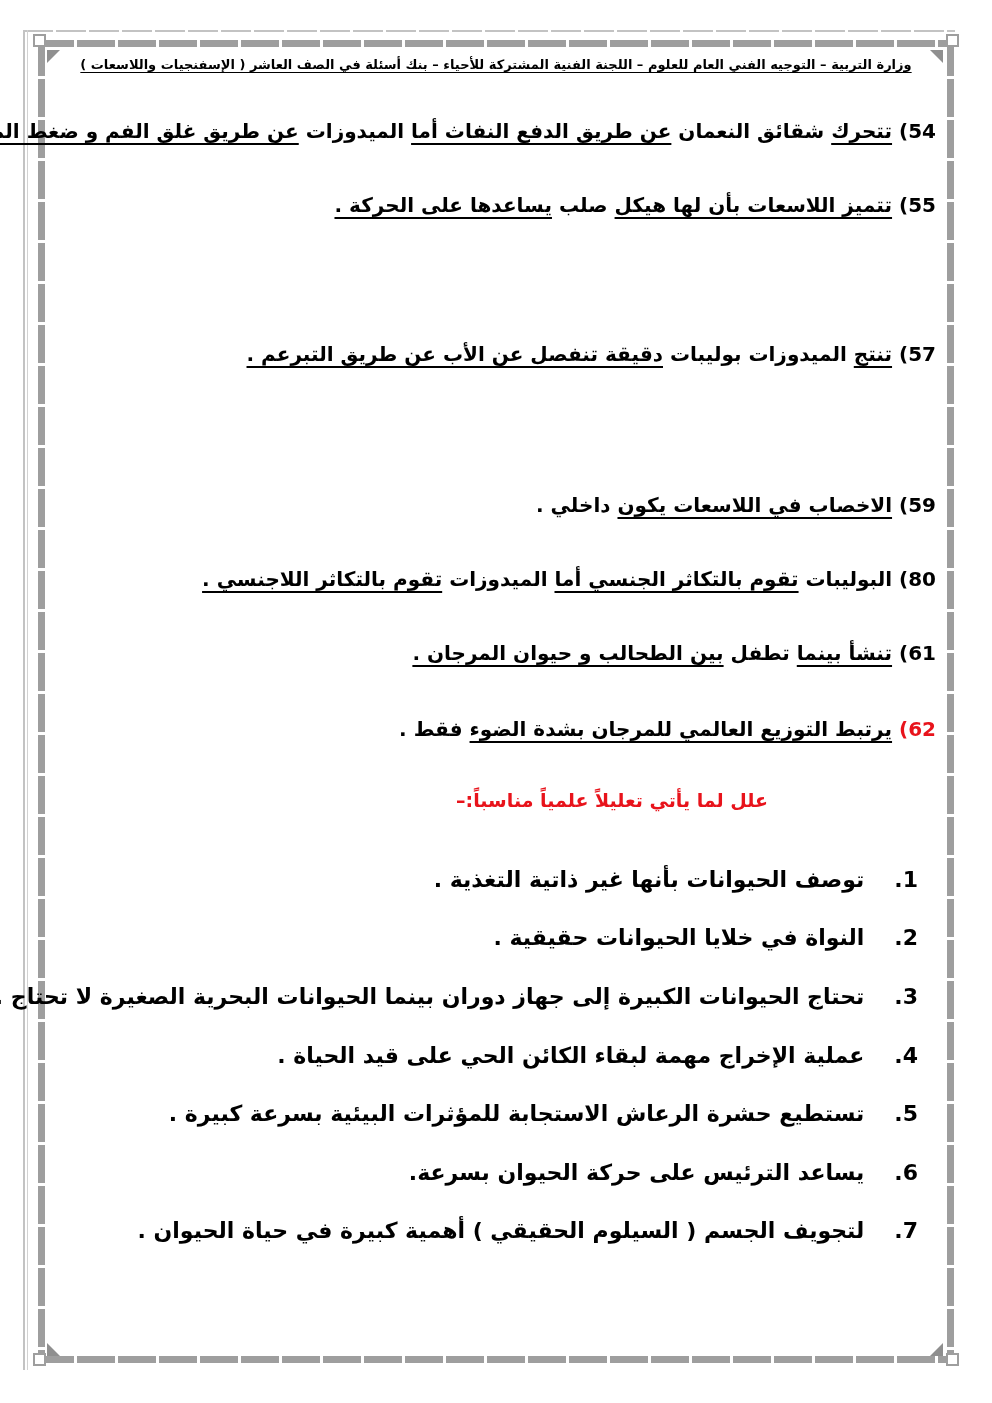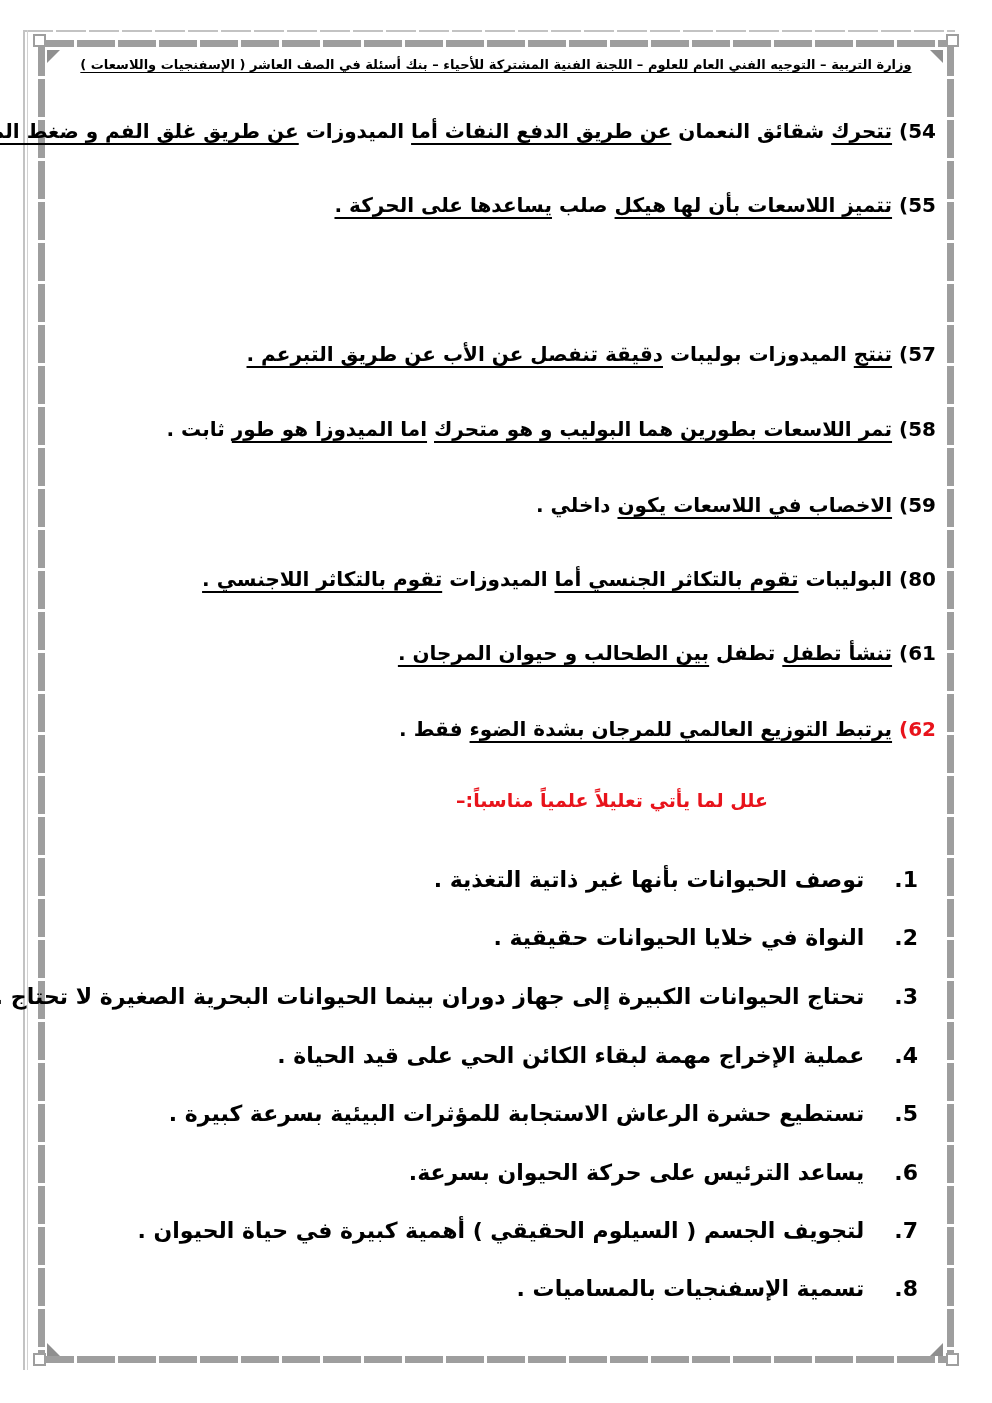--- a/index.html
+++ b/index.html
@@ -84,26 +84,24 @@
 
 <div class="doc-header">
   <span>وزارة التربية – التوجيه الفني العام للعلوم – اللجنة الفنية المشتركة للأحياء – بنك أسئلة في الصف العاشر (  الإسفنجيات واللاسعات  )</span>
 </div>
 
 <div class="content">
   <div class="section-heading" id="section-heading" style="top: 789px; color: rgb(232, 19, 27);">علل لما يأتي تعليلاً علمياً مناسباً:–</div>
 <div class="qline" style="top: 118px;"><span>54) </span><span class="u">تتحرك</span><span> شقائق النعمان </span><span class="u">عن طريق الدفع النفاث أما</span><span> الميدوزات </span><span class="u">عن طريق غلق الفم و ضغط الماء داخلها .</span></div>
     <div class="qline" style="top: 192px;"><span>55) </span><span class="u">تتميز  اللاسعات بأن لها هيكل</span><span> صلب </span><span class="u">يساعدها على الحركة  .</span></div>
     <div class="qline" style="top: 341px;"><span>57) </span><span class="u">تنتج</span><span> الميدوزات بوليبات </span><span class="u">دقيقة تنفصل عن الأب عن طريق التبرعم .</span></div>
-    <div class="qline" style="top: 416px;"><span>58) </span><span class="u">تمر  اللاسعات بطورين هما البوليب و  هو متحرك</span><span> </span><span class="u">اما الميدوزا هو طور</span><span> ثابت  .</span></div>
     <div class="qline" style="top: 492px;"><span>59) </span><span class="u">الاخصاب في اللاسعات يكون</span><span> داخلي   .</span></div>
     <div class="qline" style="top: 566px;"><span>80) </span><span>البوليبات </span><span class="u">تقوم بالتكاثر  الجنسي  أما</span><span> الميدوزات </span><span class="u">تقوم بالتكاثر  اللاجنسي .</span></div>
-    <div class="qline" style="top: 640px;"><span>61) </span><span class="u">تنشأ  تطفل</span><span> تطفل </span><span class="u">بين الطحالب و  حيوان المرجان .</span></div>
+    <div class="qline" style="top: 640px;"><span>61) </span><span class="u">تنشأ  بينما</span><span> تطفل </span><span class="u">بين الطحالب و  حيوان المرجان .</span></div>
     <div class="qline" style="top: 716px;"><span style="color: rgb(232, 19, 27);">62) </span><span class="u">يرتبط التوزيع العالمي للمرجان بشدة الضوء</span><span> فقط  .</span></div>
     <div class="litem" style="top: 866px;"><span class="lnum">1.</span><span>توصف الحيوانات بأنها غير  ذاتية التغذية   .</span></div>
     <div class="litem" style="top: 924px;"><span class="lnum">2.</span><span>النواة في خلايا الحيوانات حقيقية  .</span></div>
     <div class="litem" style="top: 983px;"><span class="lnum">3.</span><span>تحتاج الحيوانات الكبيرة إلى جهاز دوران بينما الحيوانات البحرية الصغيرة لا تحتاج .</span></div>
     <div class="litem" style="top: 1042px;"><span class="lnum">4.</span><span>عملية الإخراج مهمة لبقاء الكائن الحي على قيد الحياة  .</span></div>
     <div class="litem" style="top: 1100px;"><span class="lnum">5.</span><span>تستطيع حشرة الرعاش الاستجابة للمؤثرات البيئية بسرعة كبيرة .</span></div>
     <div class="litem" style="top: 1159px;"><span class="lnum">6.</span><span>يساعد الترئيس على حركة الحيوان بسرعة.</span></div>
     <div class="litem" style="top: 1217px;"><span class="lnum">7.</span><span>لتجويف الجسم ( السيلوم الحقيقي ) أهمية كبيرة في حياة الحيوان .</span></div>
-    <div class="litem" style="top: 1275px;"><span class="lnum">8.</span><span>تسمية الإسفنجيات بالمساميات  .</span></div>
   </div>
 
 </body></html>

